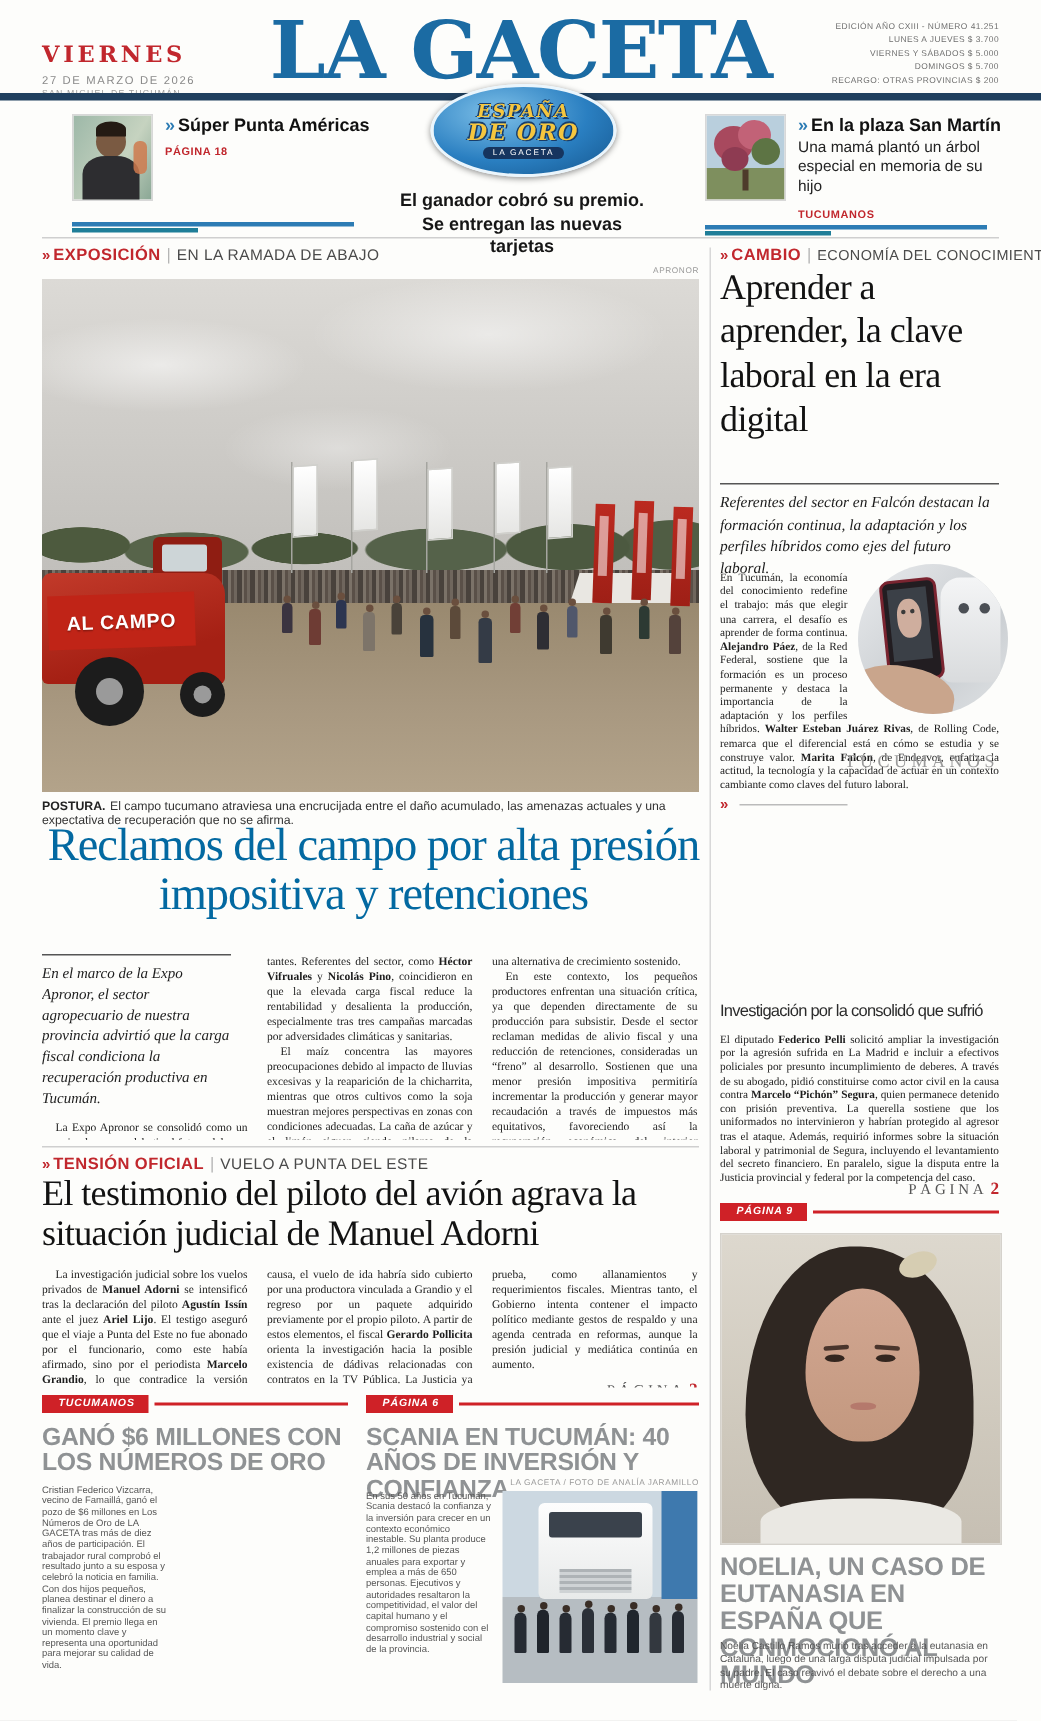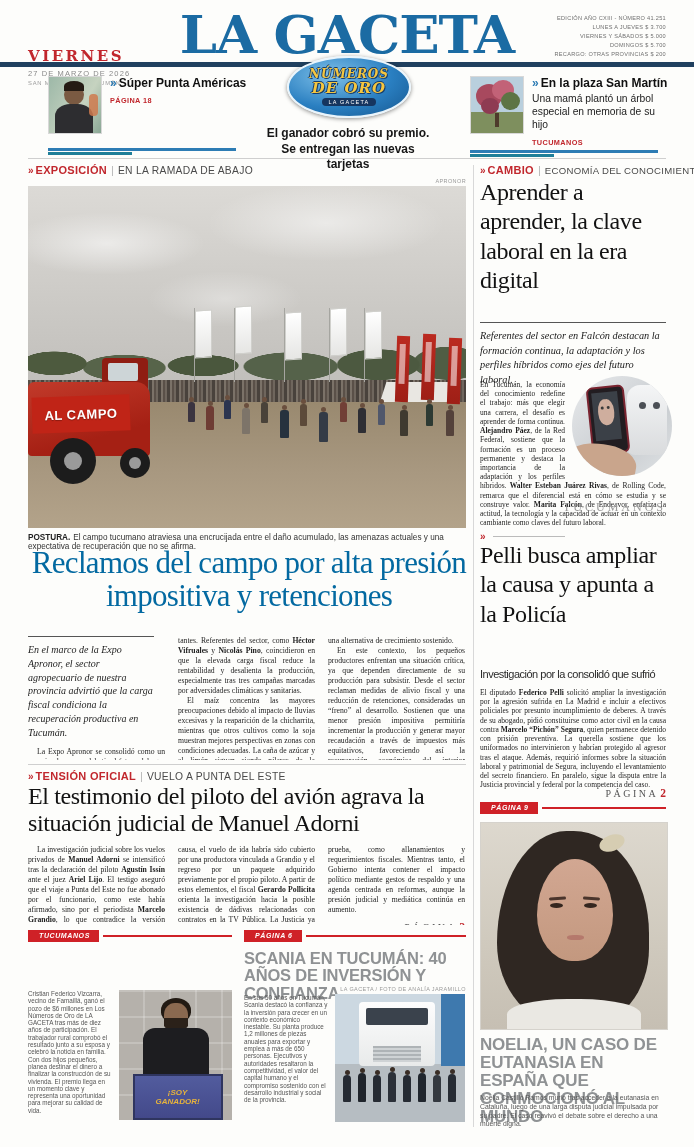--- a/index.html
+++ b/index.html
@@ -1,19 +1,19 @@
 <!DOCTYPE html>
 <html><head>
 <meta charset="utf-8">
 <style>
   html,body{margin:0;padding:0;background:#e9e9e9;}
   .page{position:relative;width:694px;height:1147px;background:#fdfdfb;margin:0 auto;
         font-family:"Liberation Sans",sans-serif;overflow:hidden;color:#1a1a1a;}
   
-  .mh-date{position:absolute;left:28px;top:27px;margin-top:20px;}
+  .mh-date{position:absolute;left:28px;top:27px;}
   .mh-day{font-family:"DejaVu Serif",serif;font-weight:bold;color:#c1272d;font-size:15px;letter-spacing:2.5px;}
   .mh-d2{margin-top:4px;font-size:7.5px;color:#8a8a8a;letter-spacing:1.1px;}
   .mh-d3{margin-top:2px;font-size:5.8px;color:#9c9c9c;letter-spacing:.8px;}
   .mh-title{position:absolute;left:0;right:0;top:3px;text-align:center;font-family:"DejaVu Serif",serif;
             font-weight:bold;font-size:53px;color:#1b6ba3;letter-spacing:-1px;}
   .mh-ed{position:absolute;right:28px;top:14px;text-align:right;font-size:5.6px;color:#6f6f6f;line-height:1.6;letter-spacing:.3px;}
   .navybar{position:absolute;left:0;top:62px;width:694px;height:5px;background:#20405f;}
   
   .thumb{position:absolute;width:52px;height:56px;overflow:hidden;border:1px solid #d8d8d8;}
   .tz-text{position:absolute;width:152px;}
@@ -200,21 +200,21 @@
     <div class="t-orange"></div>
   </div>
   <div class="tz-text" style="left:110px;top:76px;">
     <div class="tz-title"><span class="tz-chev">»</span><span>Súper Punta Américas</span></div>
     <div class="tz-page">PÁGINA 18</div>
   </div>
   <div class="uline1" style="left:48px;top:148px;width:188px;"></div>
   <div class="uline2" style="left:48px;top:152px;width:84px;"></div>
 
   <div class="logo-oval">
-    <div class="logo-l1">NÚMEROS</div>
+    <div class="logo-l1">ESPAÑA</div>
     <div class="logo-l2">DE ORO</div>
     <div class="logo-sub">LA GACETA</div>
   </div>
   <div class="center-teaser-text">El ganador cobró su premio. Se entregan las nuevas tarjetas</div>
 
   <div class="thumb t-tree" style="left:470px;top:76px;">
     <div class="t-c" style="left:5px;top:7px;width:26px;height:24px;background:#a8495e;"></div>
     <div class="t-c" style="left:21px;top:3px;width:22px;height:20px;background:#c26277;"></div>
     <div class="t-c" style="left:30px;top:15px;width:19px;height:18px;background:#5d7444;"></div>
     <div class="t-c" style="left:10px;top:21px;width:18px;height:16px;background:#8e3b52;"></div>
@@ -315,31 +315,23 @@
     <div class="bcol">
       <div>prueba, como allanamientos y requerimientos fiscales. Mientras tanto, el Gobierno intenta contener el impacto político mediante gestos de respaldo y una agenda centrada en reformas, aunque la presión judicial y mediática continúa en aumento.</div>
       <div class="pageref" style="margin-top:5px;"><span class="pglabel">PÁGINA</span><span class="pgnum">2</span></div>
     </div>
   </div>
 
   <div class="tagrow" style="left:28px;top:930px;width:204px;">
     <div class="tagbox">TUCUMANOS</div>
     <div class="tagline"></div>
   </div>
+  <div class="grayhead" style="position:absolute;left:28px;top:950px;width:202px;font-size:16.5px;">GANÓ $6 MILLONES CON LOS NÚMEROS DE ORO</div>
   <div style="position:absolute;left:28px;top:990px;width:204px;display:flex;gap:7px;">
     <div class="boxbody" style="width:84px;">Cristian Federico Vizcarra, vecino de Famaillá, ganó el pozo de $6 millones en Los Números de Oro de LA GACETA tras más de diez años de participación. El trabajador rural comprobó el resultado junto a su esposa y celebró la noticia en familia. Con dos hijos pequeños, planea destinar el dinero a finalizar la construcción de su vivienda. El premio llega en un momento clave y representa una oportunidad para mejorar su calidad de vida.</div>
-    <div class="w-photo">
-      <div class="w-hair"></div>
-      <div class="w-face"></div>
-      <div class="w-beard"></div>
-      <div class="w-torso"></div>
-      <div class="w-card">
-        <div class="w-cardtext">¡SOY GANADOR!</div>
-      </div>
-    </div>
   </div>
 
   <div class="tagrow" style="left:244px;top:930px;width:222px;">
     <div class="tagbox">PÁGINA 6</div>
     <div class="tagline"></div>
   </div>
   <div class="grayhead" style="position:absolute;left:244px;top:950px;width:222px;font-size:16.5px;">SCANIA EN TUCUMÁN: 40 AÑOS DE INVERSIÓN Y CONFIANZA</div>
   <div class="credit" style="left:244px;top:986px;width:222px;text-align:right;">LA GACETA / FOTO DE ANALÍA JARAMILLO</div>
   <div style="position:absolute;left:244px;top:994px;width:222px;display:flex;gap:7px;">
     <div class="boxbody" style="width:84px;">En sus 50 años en Tucumán, Scania destacó la confianza y la inversión para crecer en un contexto económico inestable. Su planta produce 1,2 millones de piezas anuales para exportar y emplea a más de 650 personas. Ejecutivos y autoridades resaltaron la competitividad, el valor del capital humano y el compromiso sostenido con el desarrollo industrial y social de la provincia.</div>
@@ -380,21 +372,20 @@
       <div class="d-hand"></div>
     </div>
     <span class="ind">En Tucumán, la economía del conocimiento redefine el trabajo: más que elegir una carrera, el desafío es aprender de forma continua. </span><span class="b">Alejandro Páez</span><span>, de la Red Federal, sostiene que la formación es un proceso permanente y destaca la importancia de la adaptación y los perfiles híbridos. </span><span class="b">Walter Esteban Juárez Rivas</span><span>, de Rolling Code, remarca que el diferencial está en cómo se estudia y se construye valor. </span><span class="b">Marita Falcón</span><span>, de Endeavor, enfatiza la actitud, la tecnología y la capacidad de actuar en un contexto cambiante como claves del futuro laboral.</span>
   </div>
   <div class="r-sig">TUCUMANOS</div>
 
   <div class="mini-kicker">
     <span class="chev">»</span>
     <span class="minirule"></span>
   </div>
-  <div class="p-headline">Pelli busca ampliar la causa y apunta a la Policía</div>
   <div class="p-subhead">Investigación por la consolidó que sufrió</div>
   <div class="p-body">
     <span class="ind">El diputado </span><span class="b">Federico Pelli</span><span> solicitó ampliar la investigación por la agresión sufrida en La Madrid e incluir a efectivos policiales por presunto incumplimiento de deberes. A través de su abogado, pidió constituirse como actor civil en la causa contra </span><span class="b">Marcelo “Pichón” Segura</span><span>, quien permanece detenido con prisión preventiva. La querella sostiene que los uniformados no intervinieron y habrían protegido al agresor tras el ataque. Además, requirió informes sobre la situación laboral y patrimonial de Segura, incluyendo el levantamiento del secreto financiero. En paralelo, sigue la disputa entre la Justicia provincial y federal por la competencia del caso.</span>
   </div>
   <div class="p-pageref pageref"><span class="pglabel">PÁGINA</span><span class="pgnum">2</span></div>
 
   <div class="tagrow" style="left:480px;top:802px;width:186px;">
     <div class="tagbox">PÁGINA 9</div>
     <div class="tagline"></div>
   </div>

